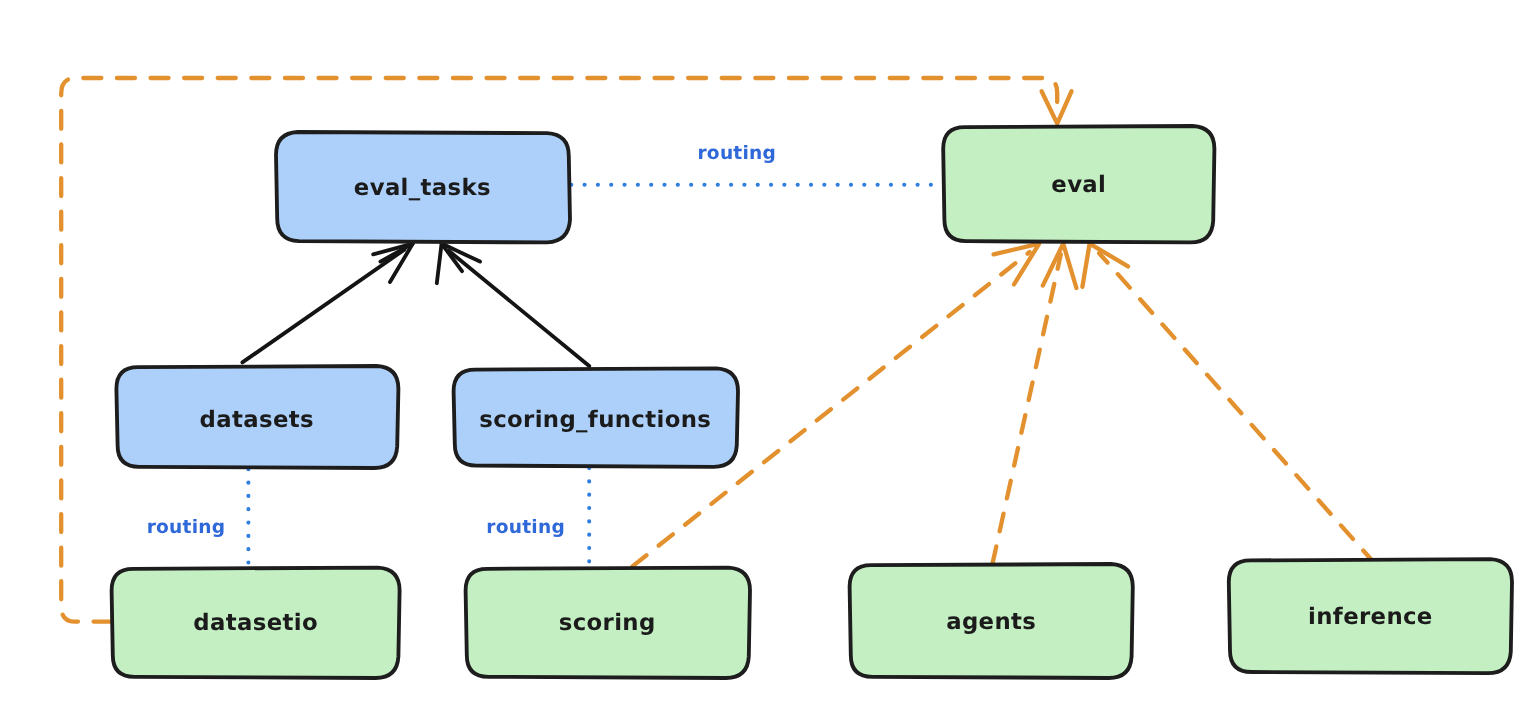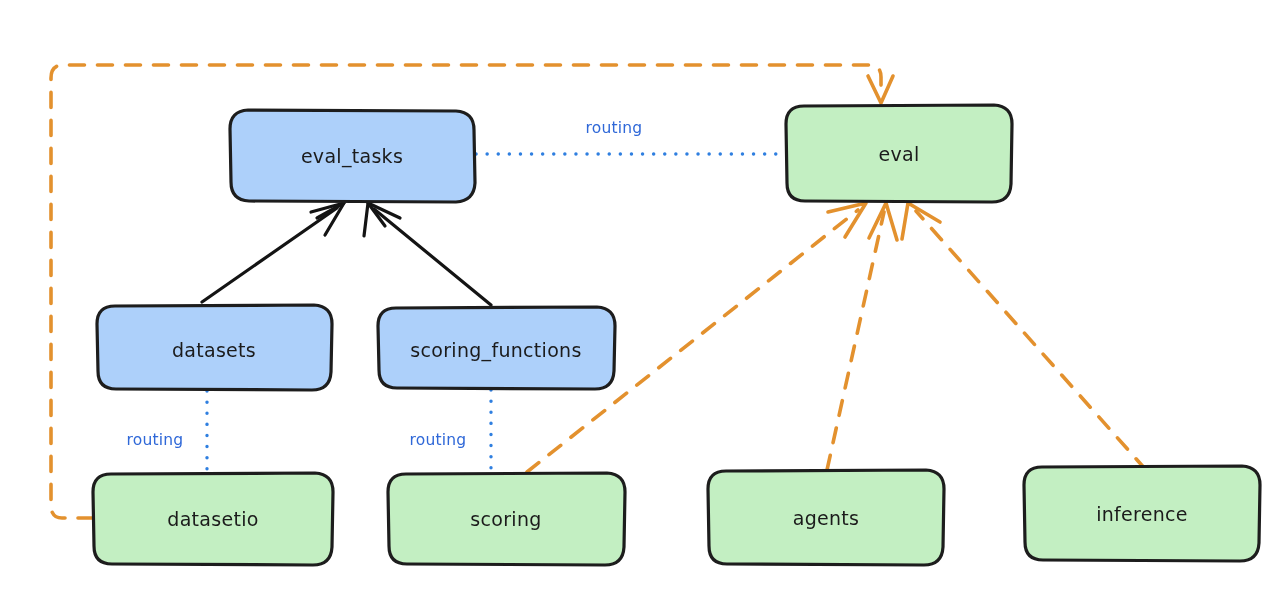--- a/index.html
+++ b/index.html
@@ -11,20 +11,21 @@
     width: 1280px;
     height: 596px;
     overflow: hidden;
     font-family: "DejaVu Sans", sans-serif;
   }
   #diagram-root {
     position: relative;
     width: 1280px;
     height: 596px;
     background: #ffffff;
+    font-weight: bold;
   }
   svg.canvas {
     position: absolute;
     top: 0;
     left: 0;
     width: 1280px;
     height: 596px;
   }
   .node-label {
     font-family: "DejaVu Sans", sans-serif;

